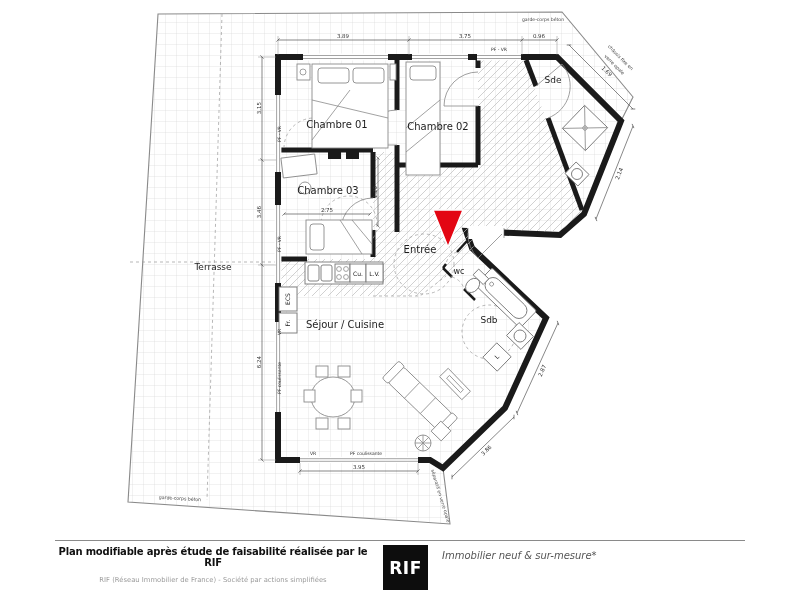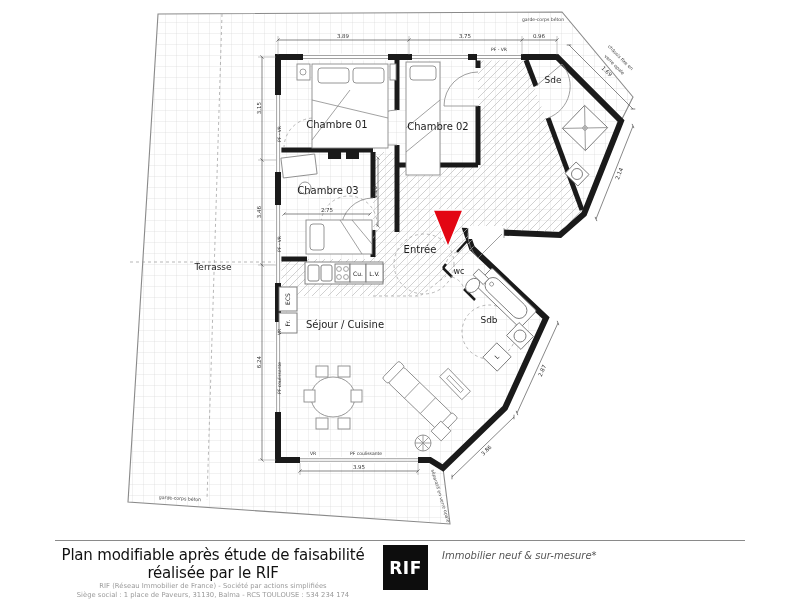--- a/index.html
+++ b/index.html
@@ -20,22 +20,22 @@
   .lbl{font-size:10px;fill:#1c1c1c;}
   .lbl-s{font-size:9px;fill:#1c1c1c;}
   .eq{font-size:6px;fill:#222;}
   .dimtxt{font-size:5.5px;fill:#333;}
   .opn{font-size:4.5px;fill:#333;}
   .ann{font-size:4.6px;fill:#444;}
   .mid{text-anchor:middle;}
   .footer{position:absolute;top:540px;left:0;width:800px;height:60px;}
   .footer-rule{position:absolute;top:0;left:55px;width:690px;height:0;border-top:1px solid #8a8a8a;}
   .f-left{position:absolute;left:58px;top:6px;width:310px;text-align:center;}
-  .f-title{font-size:15px;font-weight:normal;color:#111;letter-spacing:-0.2px;}
-  .f-small{font-size:6.8px;color:#9a9a9a;line-height:1.35;margin-top:0;}
+  .f-title{font-size:10px;font-weight:bold;color:#111;letter-spacing:-0.2px;}
+  .f-small{font-size:6.8px;color:#9a9a9a;line-height:1.35;margin-top:8px;}
   .f-logo{position:absolute;left:383px;top:5px;width:45px;height:45px;background:#0d0d0d;
           color:#fff;display:flex;align-items:center;justify-content:center;
           font-weight:bold;font-size:17px;letter-spacing:0.5px;}
   .f-right{position:absolute;left:442px;top:9px;width:330px;font-size:10px;color:#555;line-height:1.45;font-style:italic;}
 </style>
 </head>
 <body>
 
 <div class="page">
 
@@ -325,21 +325,20 @@
     <text class="dimtxt mid" transform="rotate(-90 375 192)" x="375" y="194">1.20</text>
   </g>
 </svg>
 
 <div class="footer">
   <div class="footer-rule"></div>
   <div class="f-left">
     <div class="f-title">Plan modifiable après étude de faisabilité réalisée par le RIF</div>
     <div class="f-small">
       <div>RIF (Réseau Immobilier de France) - Société par actions simplifiées</div>
-      <div>Siège social : 1 place de Paveurs, 31130, Balma - RCS TOULOUSE : 534 234 174</div>
     </div>
   </div>
   <div class="f-logo">
     <span>RIF</span>
   </div>
   <div class="f-right">
     <div>Immobilier neuf &amp; sur-mesure*</div>
   </div>
 </div>
 

